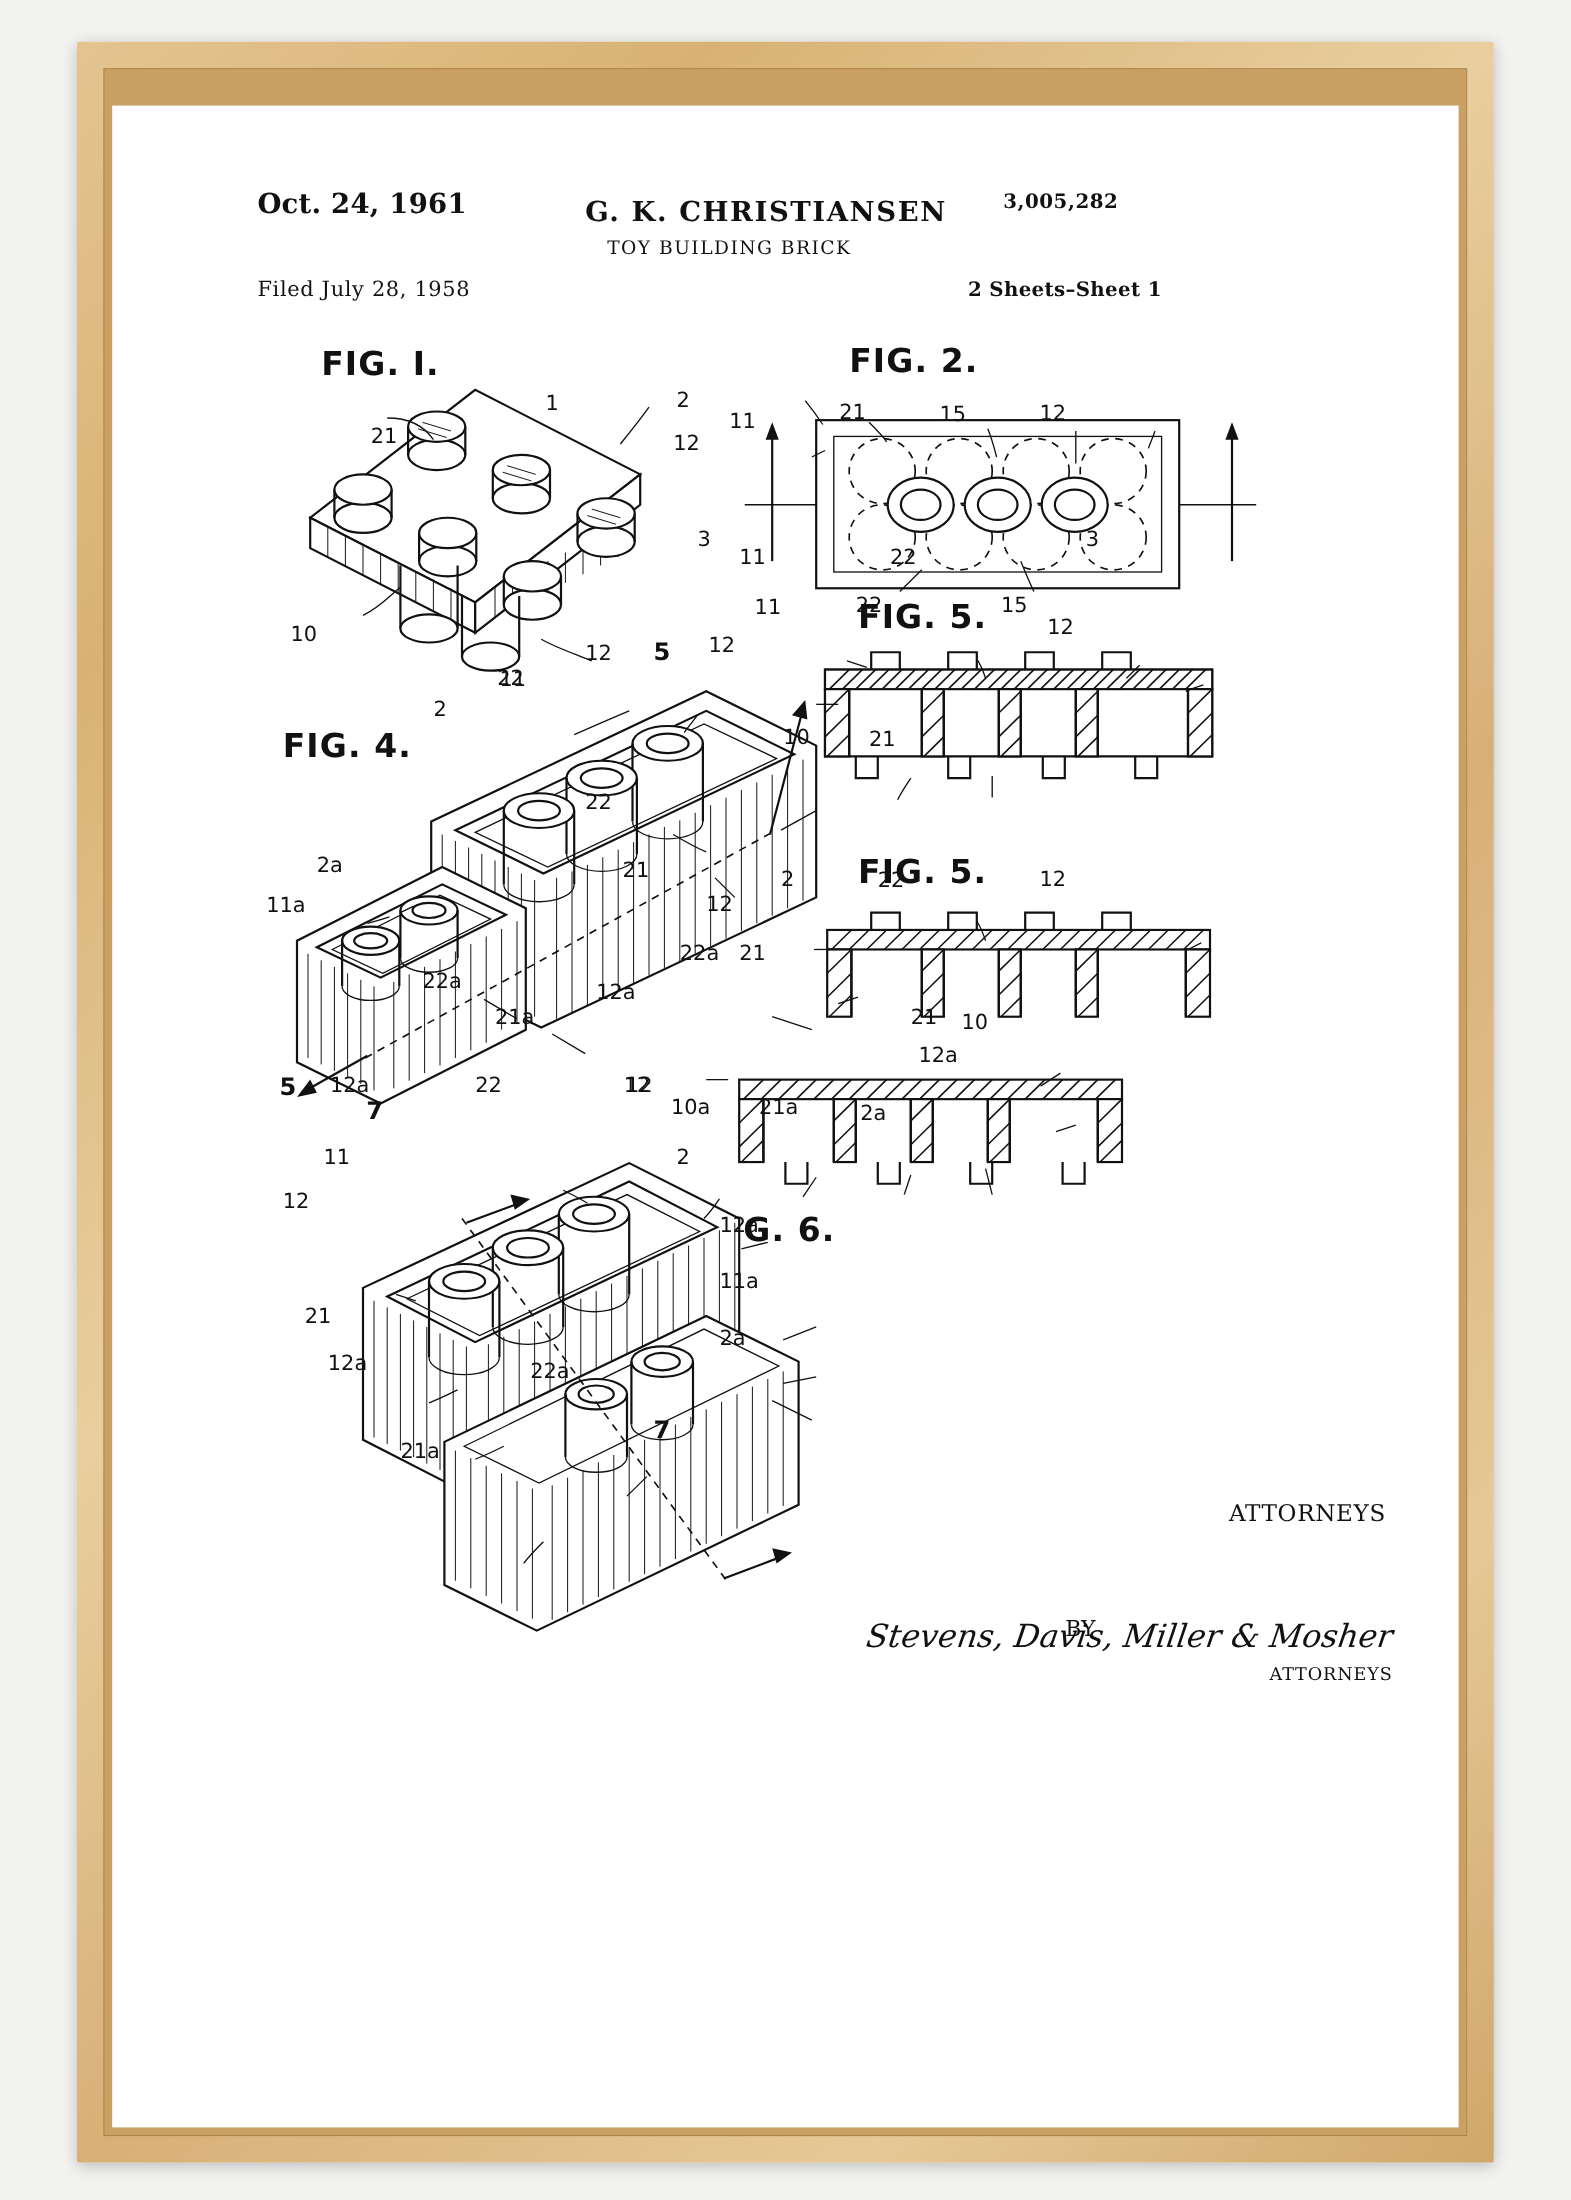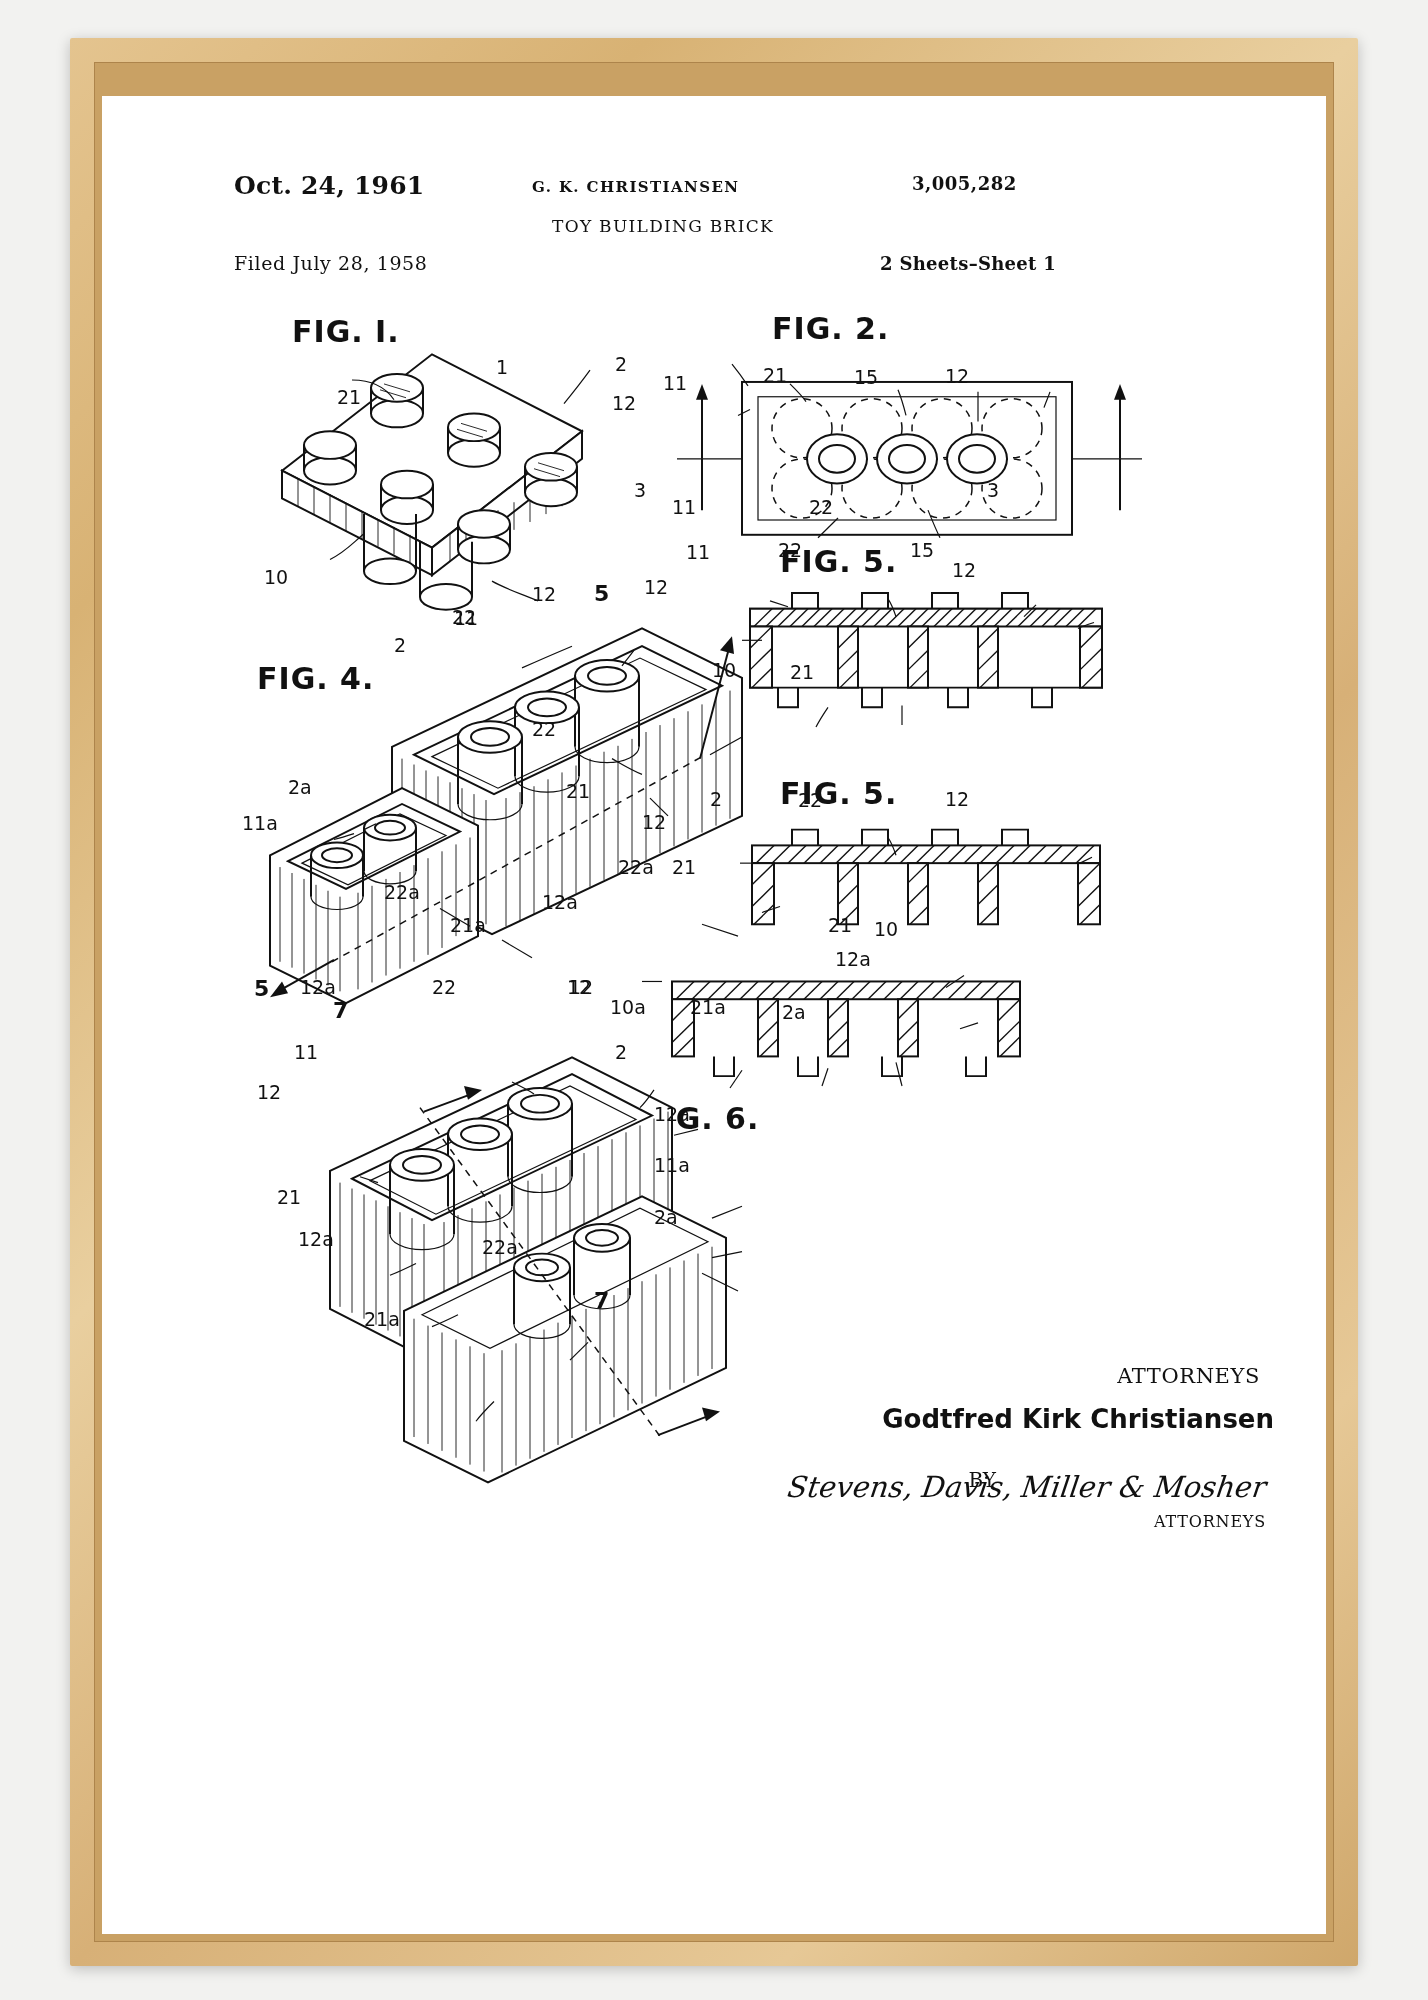--- a/index.html
+++ b/index.html
@@ -32,21 +32,21 @@
     margin-top:26px;
   }
   
   .hdr{
     position:absolute;
     font-family:"DejaVu Serif", serif;
     color:#111;
     white-space:nowrap;
   }
   #hdr-date{left:132px;top:75px;font-size:25px;font-weight:bold;letter-spacing:.2px;}
-  #hdr-inventor-name{left:430px;top:82px;font-size:15px;font-weight:bold;letter-spacing:1.4px;}
+  #hdr-inventor-name{left:430px;top:82px;font-size:25px;font-weight:bold;letter-spacing:1.4px;}
   #hdr-title{left:450px;top:120px;font-size:17px;letter-spacing:1.3px;}
   #hdr-patent-number{left:810px;top:77px;font-size:18px;font-weight:bold;letter-spacing:.5px;}
   #hdr-filed{left:132px;top:156px;font-size:19px;letter-spacing:.6px;}
   #hdr-sheets{left:778px;top:157px;font-size:18px;font-weight:bold;letter-spacing:.3px;}
 
   
   .figcap{
     position:absolute;
     font-family:"DejaVu Sans", sans-serif;
     font-weight:bold;
@@ -722,19 +722,18 @@
     <div class="ref" style="left:552px;top:1007px;">12a</div>
     <div class="ref" style="left:552px;top:1058px;">11a</div>
     <div class="ref" style="left:175px;top:1090px;">21</div>
     <div class="ref" style="left:552px;top:1110px;">2a</div>
     <div class="ref" style="left:196px;top:1132px;">12a</div>
     <div class="ref" style="left:380px;top:1140px;">22a</div>
     <div class="ref" style="left:262px;top:1212px;">21a</div>
     <div class="ref" style="left:492px;top:1192px;font-weight:bold;font-size:22px;">7</div>
 
     <div id="footer-inventor-label">ATTORNEYS</div>
-    <div id="footer-inventor-name">Godtfred Kirk Christiansen</div>
     <div id="footer-by">BY</div>
     <div id="footer-signature">Stevens, Davis, Miller &amp; Mosher</div>
     <div id="footer-attorneys">ATTORNEYS</div>
 
   </div>
 </div>
 
 </body></html>

